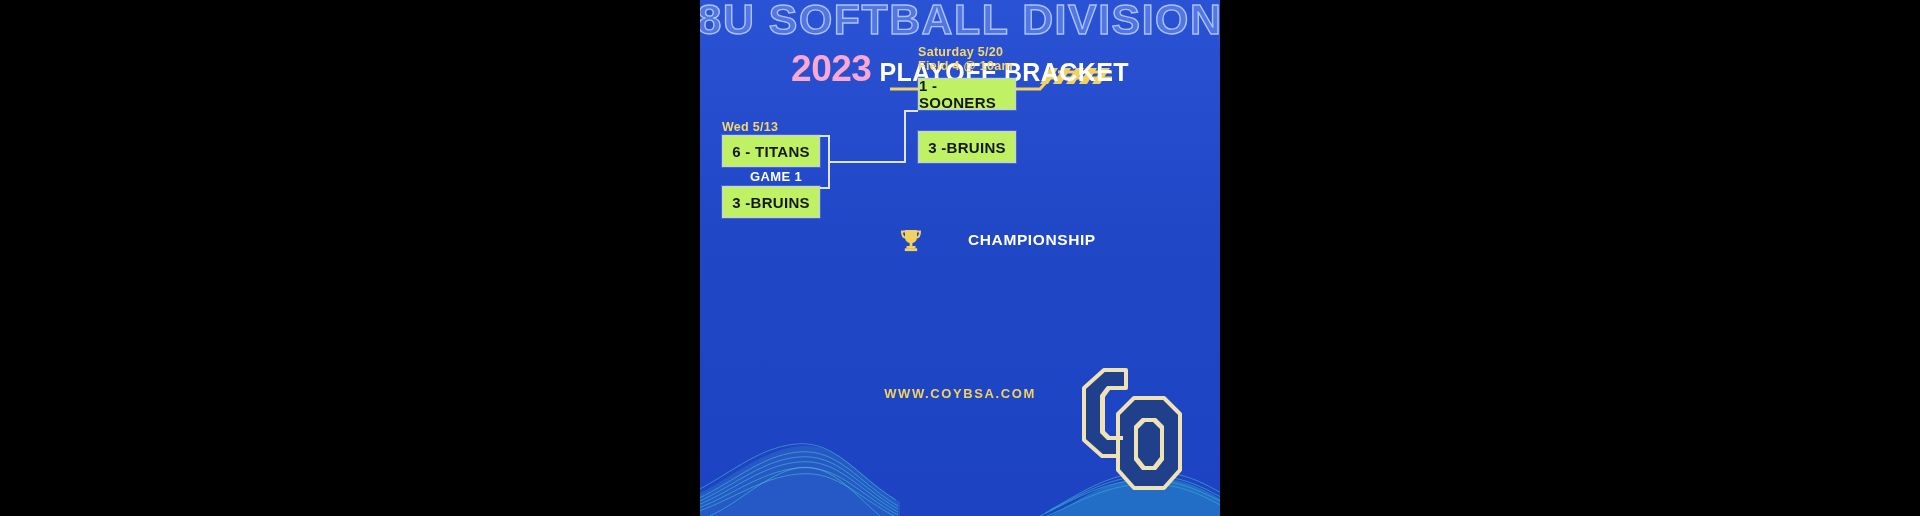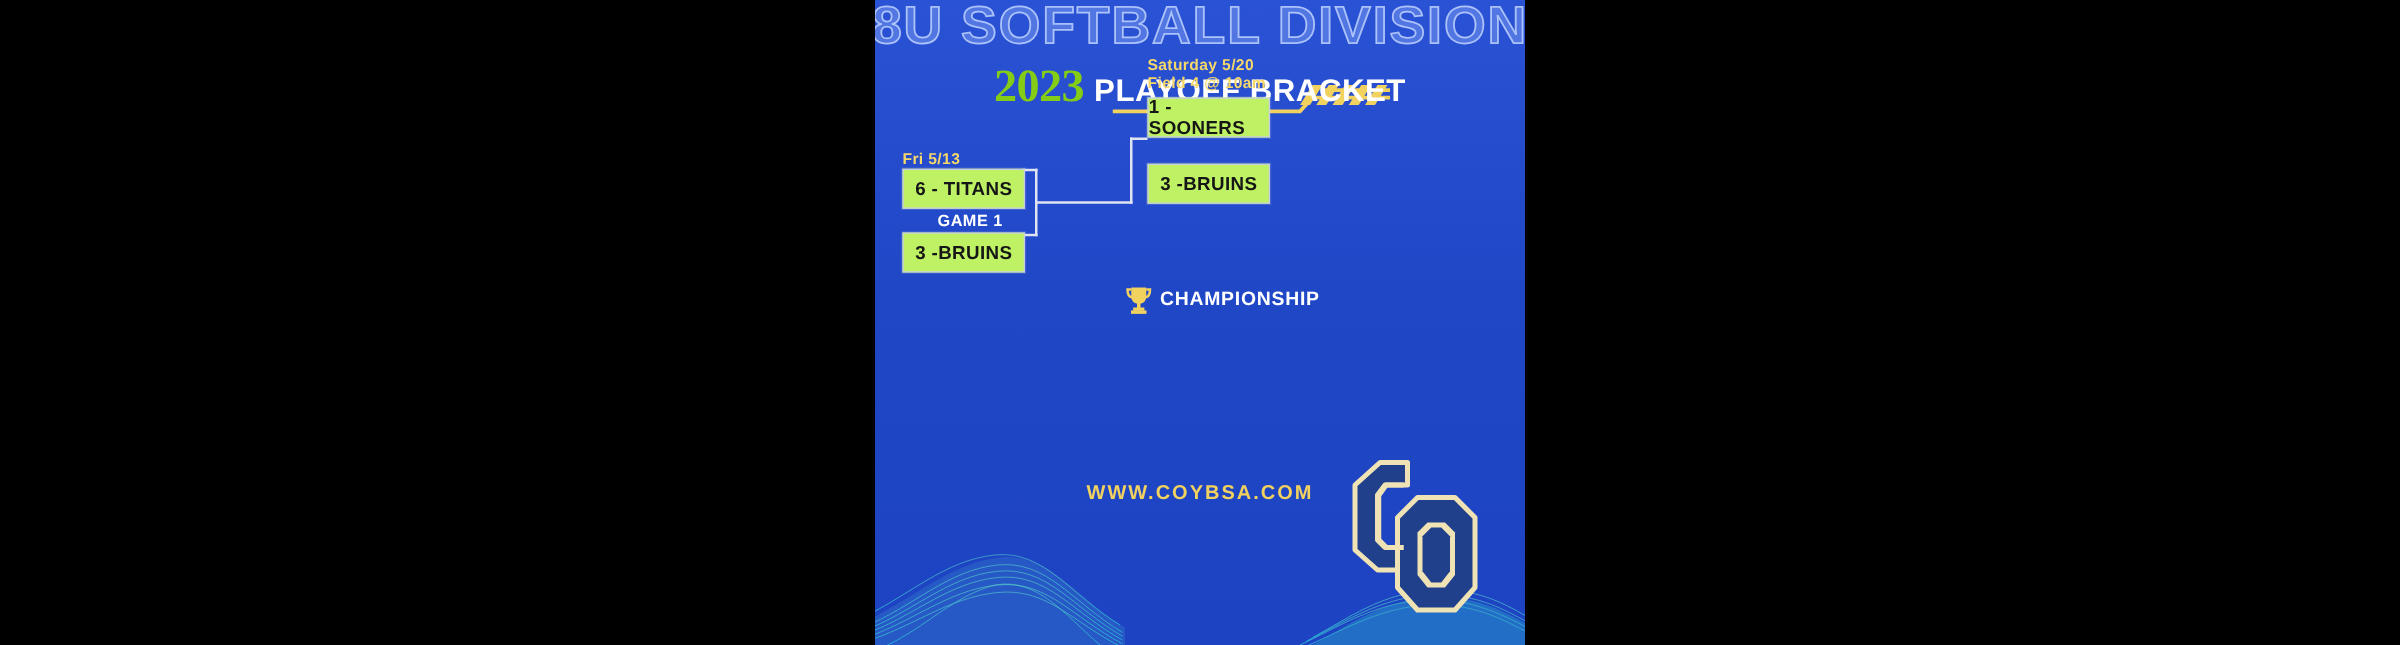--- a/index.html
+++ b/index.html
@@ -74,23 +74,23 @@
     left: 0;
     top: 48px;
     width: 520px;
     text-align: center;
     white-space: nowrap;
     z-index: 4;
   }
   #year {
     font-size: 37px;
     font-weight: bold;
-    color: #84cc16;
+    color: #f9a8d4;
     letter-spacing: -0.5px;
-    font-family: Liberation Serif, serif;
+    font-family: Liberation Sans, sans-serif;
     vertical-align: baseline;
   }
   #playoff {
     font-size: 25px;
     font-weight: bold;
     color: #ffffff;
     letter-spacing: 0.4px;
     margin-left: 8px;
     font-family: "Liberation Sans", sans-serif;
     margin-top: 48px;
@@ -154,38 +154,39 @@
     align-items: center;
     gap: 6px;
     z-index: 7;
   }
   #champ-text {
     color: #ffffff;
     font-size: 15.5px;
     font-weight: bold;
     letter-spacing: 0.6px;
     font-family: "Liberation Sans", sans-serif;
+    margin-left: 40px;
   }
 
   
   .bline {
     position: absolute;
     background: #dfe4f2;
     z-index: 5;
   }
 
   
   #website {
     position: absolute;
     left: 0;
     top: 386px;
     width: 520px;
     text-align: center;
     color: #f2d25e;
-    font-size: 16px;
+    font-size: 13px;
     font-weight: bold;
     letter-spacing: 1.6px;
     z-index: 8;
     font-family: "Liberation Sans", sans-serif;
   }
 
   #logo {
     position: absolute;
     left: 378px;
     top: 364px;
@@ -237,21 +238,21 @@
     <div class="bline" style="left:118px; top:187px; width:12px; height:2px;"></div>
 
     <div class="bline" style="left:128px; top:135px; width:2px; height:54px;"></div>
 
     <div class="bline" style="left:128px; top:161px; width:78px; height:2px;"></div>
 
     <div class="bline" style="left:204px; top:110px; width:2px; height:53px;"></div>
 
     <div class="bline" style="left:204px; top:110px; width:14px; height:2px;"></div>
 
-    <div class="date-label" style="left:22px; top:120px;">Fri 5/13</div>
+    <div class="date-label" style="left:22px; top:120px;">Wed 5/13</div>
 
     <div class="team-box" style="left:22px; top:135px; width:96px; height:30px;">6 - TITANS</div>
 
     <div class="game-label" style="left:22px; top:169px;">GAME 1</div>
 
     <div class="team-box" style="left:22px; top:186px; width:96px; height:30px;">3 -BRUINS</div>
 
     <div class="date-label" style="left:218px; top:45px;">Saturday 5/20
 Field 4 @ 10am</div>
 

